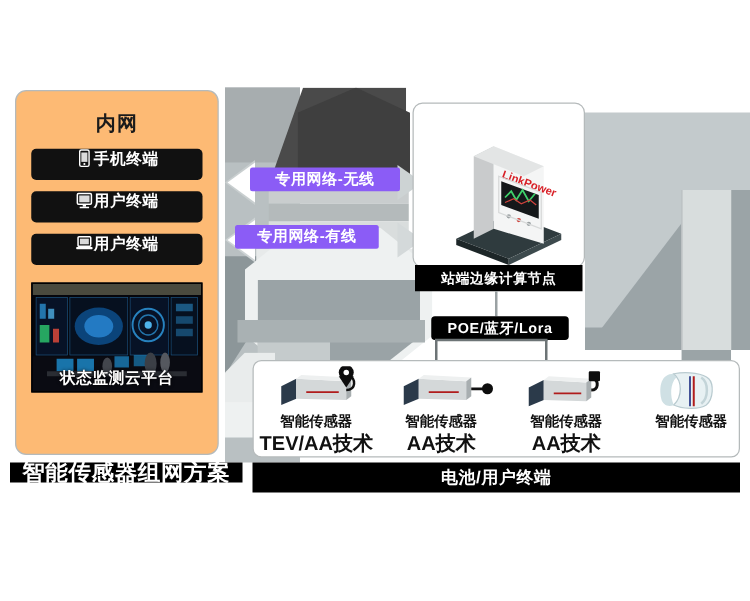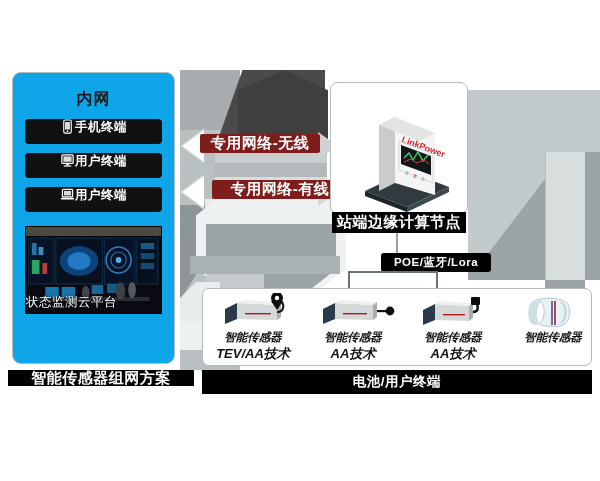--- a/index.html
+++ b/index.html
@@ -51,58 +51,58 @@
   .rs3{left:585px;top:152px;width:15px;height:128px;background:#9ba4a7;}
   .rs-diag{left:468px;top:175px;width:80px;height:105px;background:#9ba4a7;
            clip-path:polygon(100% 0,100% 100%,0 100%);}
   .rs-base{left:468px;top:262px;width:132px;height:18px;background:#9ba4a7;}
   .rs-base2{left:545px;top:280px;width:40px;height:40px;background:#9ba4a7;
            clip-path:polygon(0 0,100% 0,100% 55%,0 100%);}
   .rs-strip{left:190px;top:256px;width:150px;height:18px;background:#a9b1b3;}
 
   
   #innernet{position:absolute;left:12px;top:72px;width:163px;height:292px;
-     background:#0ea5e9;border:1px solid #b5babb;border-radius:9px;box-sizing:border-box;
+     background:#fdba74;border:1px solid #b5babb;border-radius:9px;box-sizing:border-box;
      box-shadow:0 0 0 0 transparent;}
   #innernet .title{text-align:center;font-size:16px;font-weight:bold;color:#1b1b1b;
      margin-top:16px;letter-spacing:1px;}
   .pill{margin:9px 12px 0 12px;height:25px;background:#111111;border-radius:4px;
      display:flex;justify-content:center;gap:0;}
   .pill .lbl{color:#ffffff;font-size:12.5px;font-weight:bold;letter-spacing:.5px;}
   .pill .ic{width:15px;height:15px;display:block;}
 
   .cloudimg{margin:14px 12px 0 12px;height:86px;background:#06070d;position:relative;
      overflow:hidden;border:1px solid #000;}
-  .cloudimg .cap{position:absolute;left:0;right:0;bottom:2px;text-align:left;
-     color:#ffffff;font-size:12.5px;font-weight:normal;text-shadow:0 0 3px #000;letter-spacing:.5px;}
+  .cloudimg .cap{position:absolute;left:0;right:0;bottom:2px;text-align:center;
+     color:#ffffff;font-size:12.5px;font-weight:bold;text-shadow:0 0 3px #000;letter-spacing:.5px;}
 
   
   .banner{position:absolute;background:#000000;color:#fff;font-weight:bold;
      display:flex;align-items:center;justify-content:center;letter-spacing:.5px;}
-  #banner-left{left:8px;top:370px;width:186px;height:16px;font-size:15px;}
+  #banner-left{left:8px;top:370px;width:186px;height:16px;font-size:18px;}
   #banner-right{left:202px;top:370px;width:390px;height:24px;font-size:13.5px;}
-  #lbl-edge{left:332px;top:212px;width:134px;height:21px;font-size:15px;}
-  #lbl-poe{left:345px;top:253px;width:110px;height:19px;font-size:11.5px;border-radius:3px;margin-left:36px;}
-  .lbl-net{position:absolute;background:#7f1d1d;color:#fff;font-weight:bold;font-size:15px;
+  #lbl-edge{left:332px;top:212px;width:134px;height:21px;font-size:11px;}
+  #lbl-poe{left:345px;top:253px;width:110px;height:19px;font-size:11.5px;border-radius:3px;}
+  .lbl-net{position:absolute;background:#8b5cf6;color:#fff;font-weight:bold;font-size:12px;
      display:flex;align-items:center;justify-content:center;letter-spacing:.5px;border-radius:2px;}
   #lbl-wireless{left:200px;top:134px;width:120px;height:19px;}
-  #lbl-wired{left:212px;top:180px;width:136px;height:19px;}
+  #lbl-wired{left:188px;top:180px;width:115px;height:19px;}
 
   
   #edgecard{position:absolute;left:330px;top:82px;width:138px;height:132px;
      background:#ffffff;border:1px solid #b5babb;border-radius:8px;box-sizing:border-box;}
 
   
   #sensorcard{position:absolute;left:202px;top:288px;width:390px;height:78px;
      background:#ffffff;border:1px solid #b5babb;border-radius:7px;box-sizing:border-box;
      display:flex;}
-  .sensor{flex:1;position:relative;display:flex;flex-direction:column;align-items:center;font-style:italic;}
+  .sensor{flex:1;position:relative;display:flex;flex-direction:column;align-items:center;}
   .sensor .art{height:36px;width:100%;position:relative;margin-top:4px;}
   .sensor .t1{font-size:11.5px;color:#111;margin-top:1px;font-weight:bold;}
-  .sensor .t2{font-size:13px;color:#111;font-weight:bold;}
+  .sensor .t2{font-size:16px;color:#111;font-weight:bold;}
 
   
   .conn{position:absolute;background:#6d7476;}
   #conn-v1{left:348px;top:272px;width:2px;height:16px;}
   #conn-v2{left:436px;top:272px;width:2px;height:16px;}
   #conn-h{left:348px;top:271px;width:90px;height:2px;}
   #conn-stem{left:396px;top:233px;width:2px;height:20px;background:#9aa1a3;}
 </style>
 </head>
 <body>

